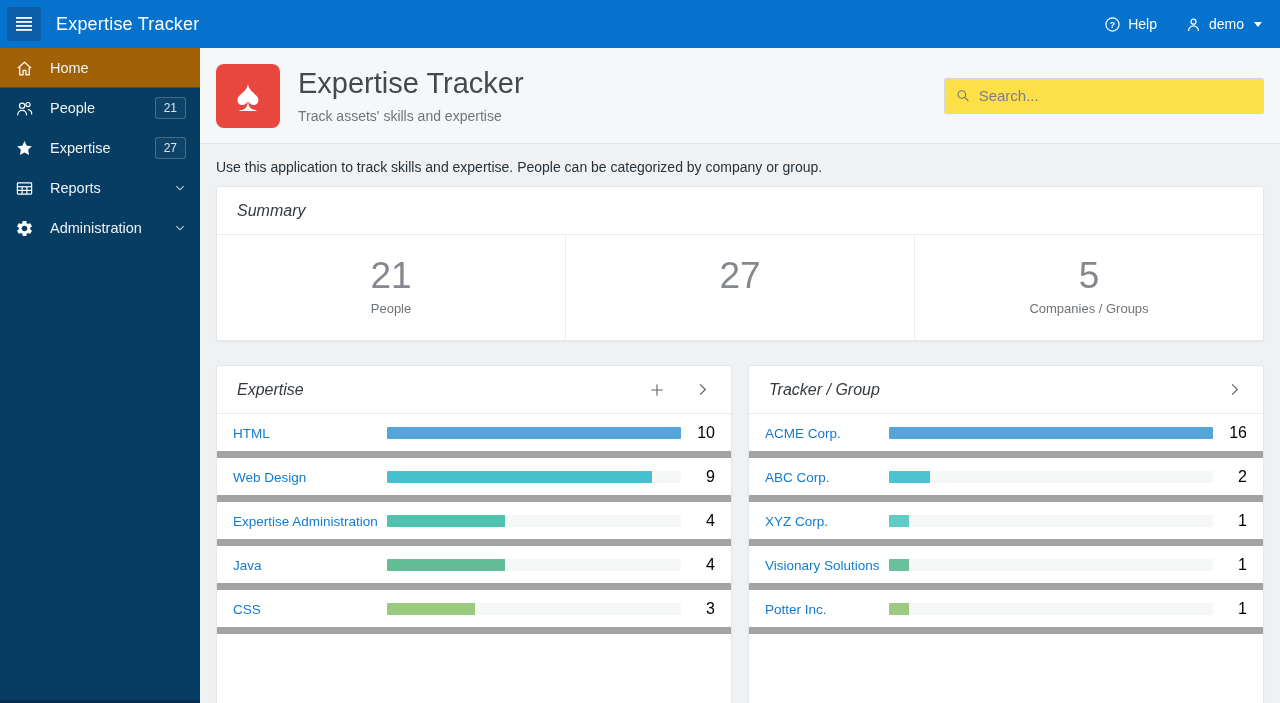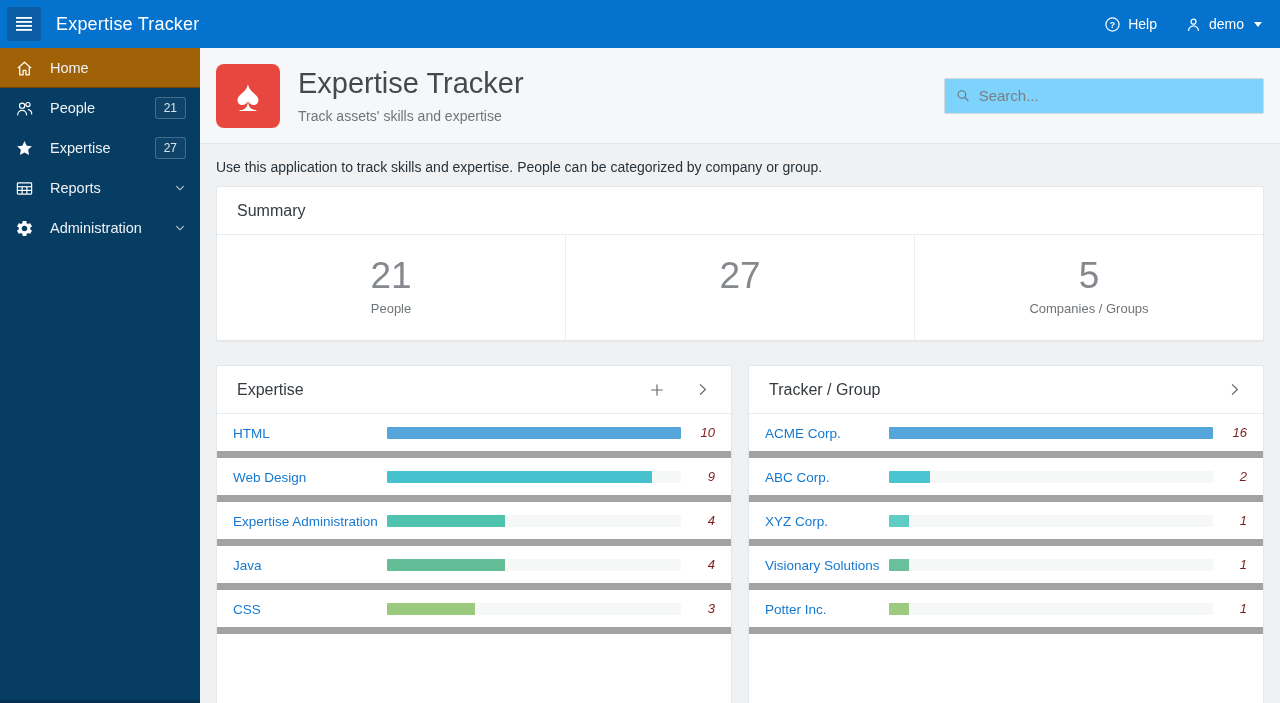--- a/index.html
+++ b/index.html
@@ -31,53 +31,53 @@
 
   
   .main { position:absolute; top:48px; left:200px; right:0; bottom:0; background:#eff1f3; overflow:hidden; }
   .app-header { height:96px; background:#f6f7f8; border-bottom:1px solid #e0e4e7;
                 display:flex; align-items:center; padding:0 16px; }
   .app-icon { width:64px; height:64px; border-radius:8px; background:#e8473f; color:#fff;
               display:flex; align-items:center; justify-content:center; font-size:44px; line-height:1; }
   .app-titles { margin-left:18px; }
   .app-title { font-size:29px; color:#434a4f; font-weight:400; }
   .app-subtitle { font-size:14px; color:#6f757a; margin-top:8px; }
-  .search-box { margin-left:auto; width:320px; height:36px; background:#7dd3fc;
+  .search-box { margin-left:auto; width:320px; height:36px; background:#fde047;
                 border:1px solid #d4d9dd; border-radius:2px; display:flex; align-items:center; padding:0 10px; }
   .search-box input { border:none; outline:none; background:transparent; font-size:15px;
                       color:#3c4348; width:100%; margin-left:8px; font-family:"Liberation Sans",sans-serif; }
   .search-box input::placeholder { color:#7a7f84; opacity:1; }
 
   .content { padding:13px 16px 0; }
   .intro { font-size:14px; color:#27323a; margin:2px 0 11px; }
 
   .card { background:#fff; border:1px solid #e3e7ea; border-radius:2px; box-shadow:0 1px 2px rgba(0,0,0,.04); }
   .card-header { height:48px; display:flex; align-items:center; padding:0 20px; border-bottom:1px solid #e9ecee; }
-  .card-title { font-size:16px; color:#343a3f; }
+  .card-title { font-size:16px; color:#343a3f;font-style:italic; }
   .card-actions { margin-left:auto; display:flex; align-items:center; gap:28px; }
   .icon-btn { background:none; border:none; cursor:pointer; display:flex; padding:0; }
 
   
   .stats { display:flex; }
   .stat { flex:1; text-align:center; padding:19px 0 24px; }
   .stat + .stat { border-left:1px solid #eceef0; }
   .stat-value { font-size:37px; font-weight:300; color:#85898d; line-height:44px; }
   .stat-label { font-size:13px; color:#6f7478; margin-top:3px; }
 
   
   .cards-row { display:flex; gap:16px; margin-top:24px; }
   .card-col { flex:1; min-height:352px; }
   .chart-row { height:44px; display:flex; align-items:center; padding:0 16px; border-bottom:7px solid #a3a3a3; }
   .chart-label-cell { flex:0 0 auto; }
   .left-card .chart-label-cell { width:154px; }
   .right-card .chart-label-cell { width:124px; }
   .chart-link { font-size:13.5px; color:#1579d1; text-decoration:none; cursor:pointer; }
   .bar-track { flex:1; height:12px; background:#f6f7f7; border-radius:1px; overflow:hidden; }
   .bar-fill { height:100%; }
-  .chart-value { width:34px; text-align:right; font-size:13px; color:#7f1d1d;font-style:italic; }
+  .chart-value { width:34px; text-align:right; font-size:16px; color:#000000; }
 </style>
 </head>
 <body>
 
 <div class="topbar">
   <button class="nav-toggle">
     <svg width="18" height="16" viewBox="0 0 18 16">
       <g fill="#fff">
         <rect x="1" y="1" width="16" height="1.8"></rect>
         <rect x="1" y="5" width="16" height="1.8"></rect>

